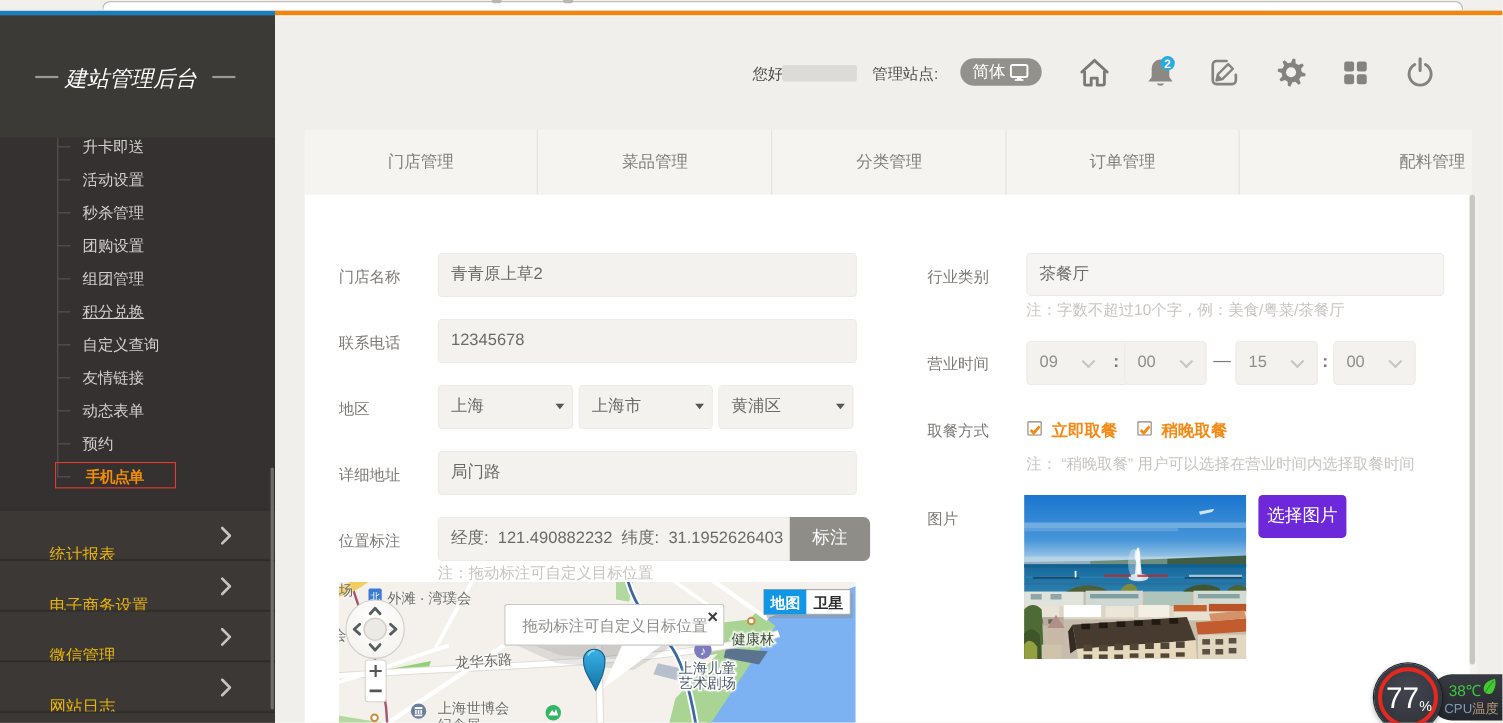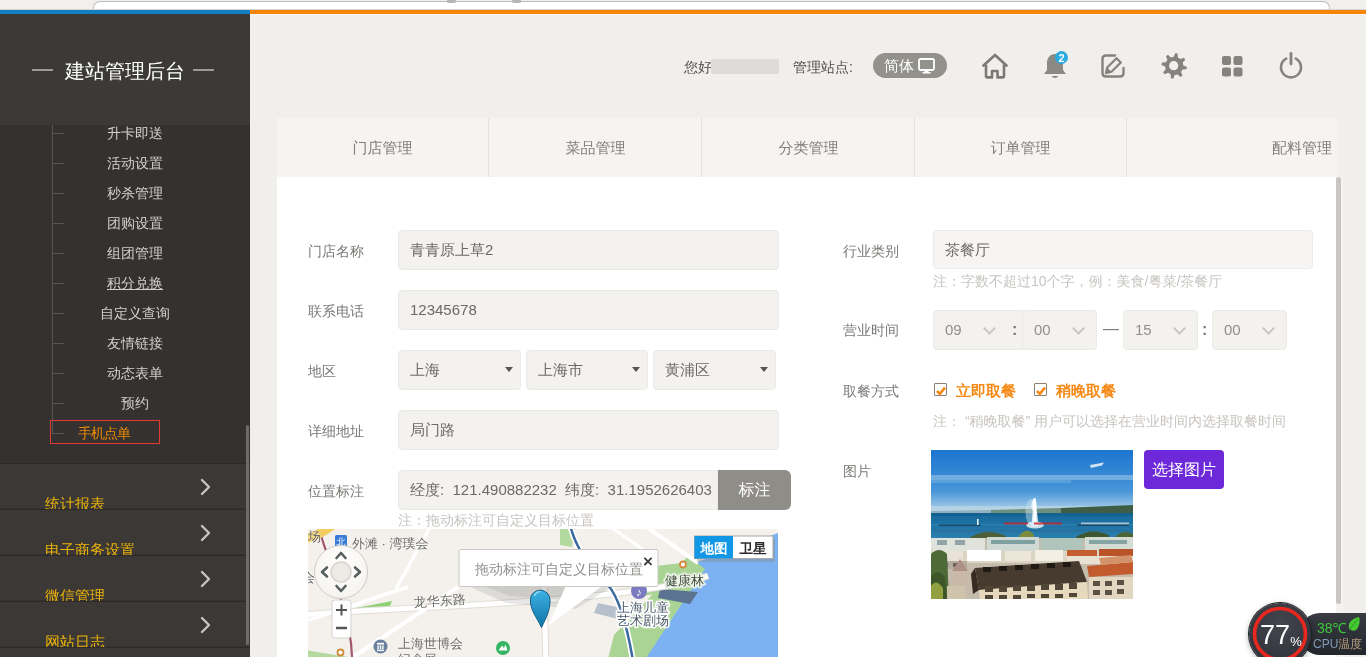--- a/index.html
+++ b/index.html
@@ -9,27 +9,27 @@
 
 
 #topstrip { left:0; top:0; width:1366px; height:10px; background:#f1f0ed; }
 #urlbar { left:93px; top:1px; width:1237px; height:9px; background:#fff; border:1px solid #bdbbb7; border-bottom:none; border-radius:7px 7px 0 0; }
 #bluebar { left:0; top:10px; width:250px; height:4px; background:#1280c2; }
 #orangebar { left:250px; top:10px; width:1116px; height:4px; background:#f88406; }
 
 
 #sidebar { left:0; top:14px; width:250px; height:643px; background:#343130; }
 #sidehead { left:0; top:14px; width:250px; height:111px; background:#3c3a37; }
-#sidetitle { left:59px; top:58px; width:132px; text-align:center; color:#fff; font-size:20px; letter-spacing:0px; white-space:nowrap; }
+#sidetitle { left:59px; top:58px; width:132px; color:#fff; font-size:20px; letter-spacing:0px; white-space:nowrap;font-style:italic; }
 .tdash { top:69px; width:21px; height:2px; background:#9b9a97; }
-.mitem { left:75px; width:120px; height:20px; color:#d2d0cc; font-size:14px; line-height:20px;text-align:center; }
+.mitem { left:75px; width:120px; height:20px; color:#d2d0cc; font-size:14px; line-height:20px; }
 .tick { left:52px; width:12px; height:1px; background:#575553; }
 #treeline { left:52px; top:125px; width:1px; height:309px; background:#575553; }
 #mobilebox { left:50px; top:420px; width:110px; height:24px; border:1.5px solid #e23c30; }
-#mobiletext { left:78px; top:425px; color:#f18d05; font-size:14px; font-weight:normal; letter-spacing:-1px; }
+#mobiletext { left:78px; top:425px; color:#f18d05; font-size:14px; font-weight:bold; letter-spacing:-1px; }
 .prow { left:0; width:250px; height:45px; background:#3b3836; border-top:1px solid #2d2a29; }
 .prow .pt { position:absolute; left:45px; top:14px; color:#eab308; font-size:15px;margin-top:17px; }
 .prow .chev { position:absolute; left:200px; top:14px; }
 #sidescroll { left:246px; top:425px; width:3px; height:220px; background:#6e6c69; border-radius:2px; }
 
 
 #hello { left:684px; top:59px; font-size:14px; color:#4f4e4a; }
 #redact { left:711px; top:59px; width:68px; height:15px; background:#dcdbd8; border-radius:2px; }
 #site { left:793px; top:59px; font-size:14px; color:#4f4e4a; }
 #langpill { left:873px; top:53px; width:74px; height:25px; background:#93918c; border-radius:13px; color:#fff; font-size:15px; line-height:25px; padding-left:11px; }

